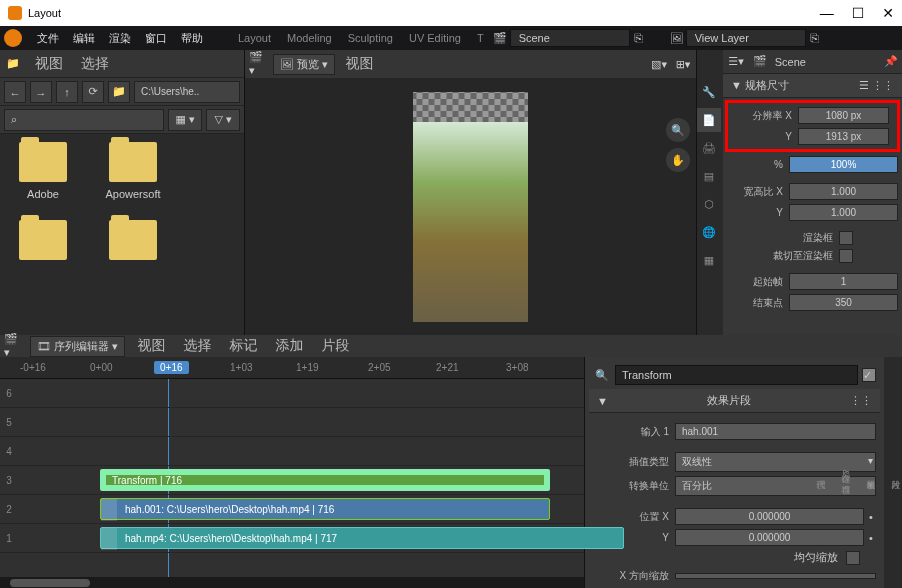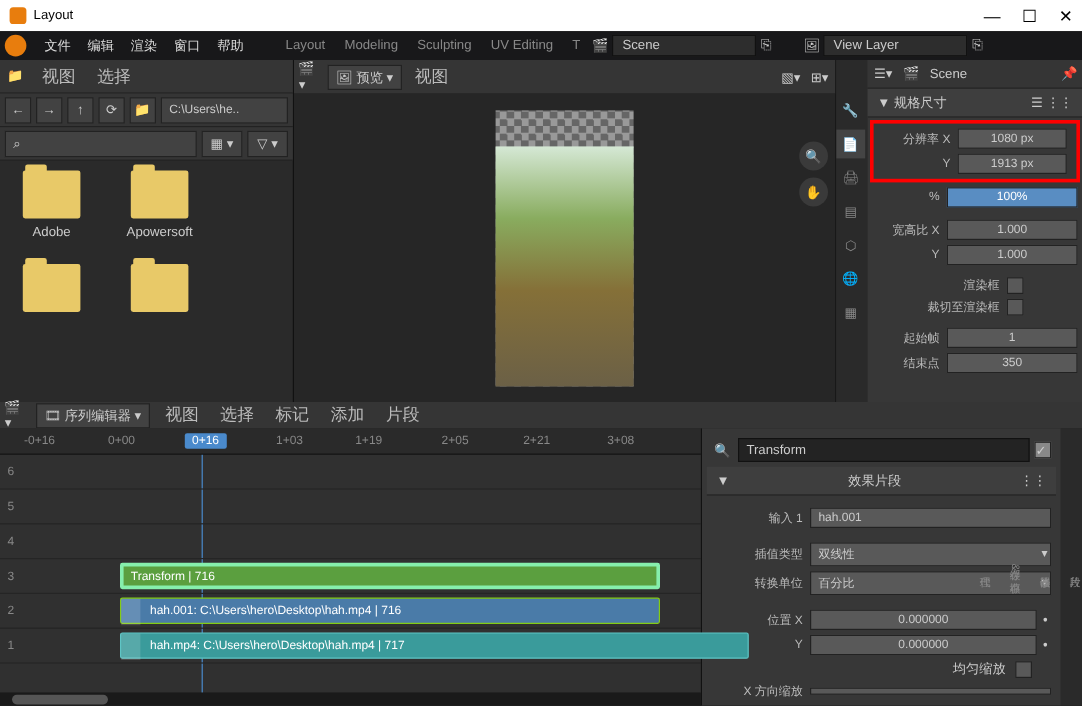--- a/index.html
+++ b/index.html
@@ -50,21 +50,21 @@
 .seq-menu { color: #bbb; padding: 0 5px; cursor: pointer; font-size: 14px; }
 .seq-body { flex: 1; display: flex; }
 .timeline-area { flex: 1; display: flex; flex-direction: column; }
 .timeline-ruler { height: 22px; background: #2a2a2a; display: flex; align-items: center; position: relative; border-bottom: 1px solid #111; }
 .ruler-tick { position: absolute; font-size: 10px; color: #888; }
 .playhead { position: absolute; background: #4a8acc; color: #fff; padding: 1px 6px; font-size: 10px; border-radius: 2px; }
 .tracks { flex: 1; position: relative; background: #303030; }
 .track-row { height: 29px; border-bottom: 1px solid #252525; display: flex; align-items: center; position: relative; }
 .track-num { width: 18px; text-align: center; color: #888; font-size: 10px; }
 .strip { position: absolute; height: 22px; border-radius: 2px; display: flex; align-items: center; padding: 0 6px; font-size: 10px; top: 3px; }
-.strip.green { background: #5b9f3f; border: 3px solid #86efac; color: #fff; }
+.strip.green { background: #5b9f3f; border: 6px solid #86efac; color: #fff; }
 .strip.blue { background: #4a7ba8; border: 1px solid #84cc16; color: #fff; }
 .strip.cyan { background: #3a9b9b; border: 1px solid #5fc5c5; color: #fff; }
 .strip-handle { width: 16px; height: 22px; background: rgba(255,255,255,0.15); position: absolute; top: 0; }
 .seq-props { width: 300px; background: #373737; border-left: 1px solid #111; padding: 4px; }
 .seq-tabs-right { width: 18px; background: #2a2a2a; display: flex; flex-direction: column; writing-mode: vertical-rl; font-size: 9px; color: #888; padding: 4px 0; gap: 12px; text-align: center; }
 .transform-field { background: #232323; border: 1px solid #111; padding: 3px 6px; flex: 1; }
 .scroll-bar { height: 12px; background: #1a1a1a; display: flex; align-items: center; }
 .scroll-thumb { height: 8px; background: #555; border-radius: 4px; margin-left: 10px; width: 80px; }
 .dropdown-val { background: #424242; padding: 2px 6px; border: 1px solid #222; }
 </style>

